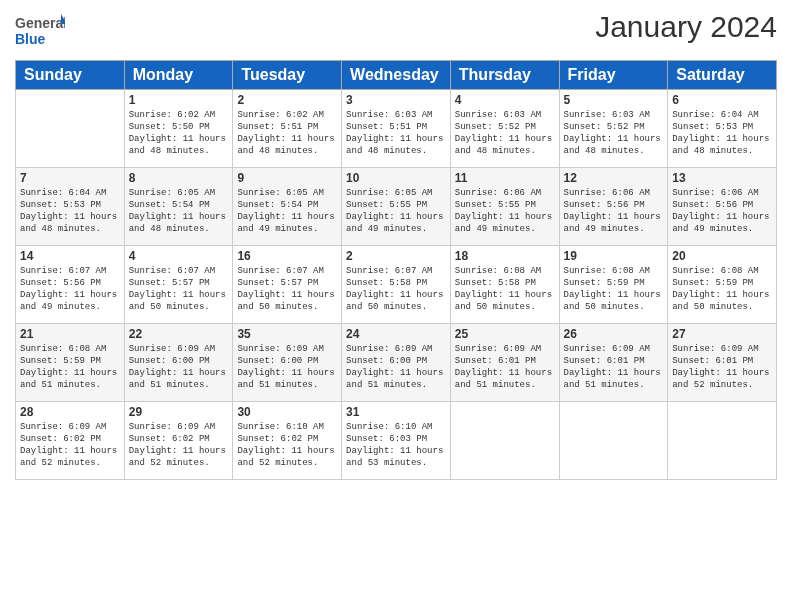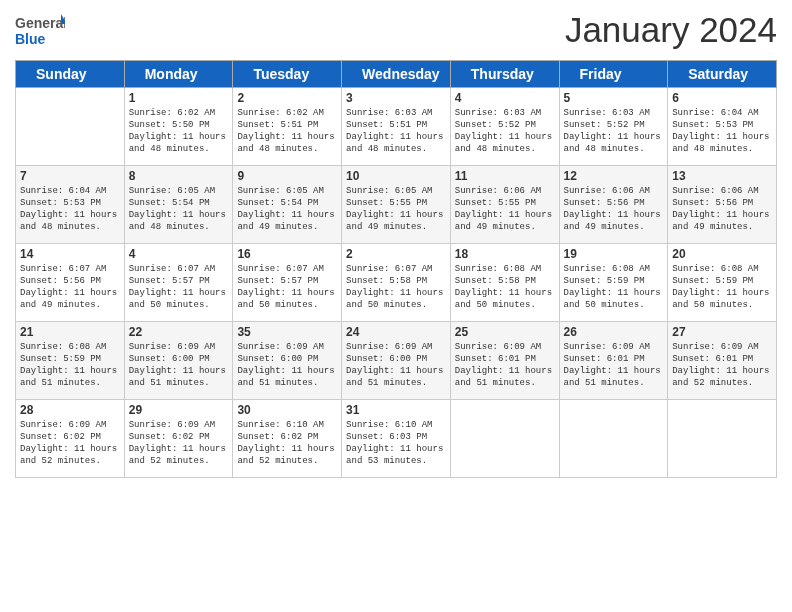--- a/index.html
+++ b/index.html
@@ -25,39 +25,39 @@
       display: flex;
       align-items: center;
       font-size: 18px;
       font-weight: bold;
       color: #1a1a8c;
     }
     .title-block {
       text-align: right;
     }
     .month-title {
-      font-size: 35px;
+      font-size: 30px;
       font-weight: normal;
       color: #333;
     }
     .subtitle {
       font-size: 15px;
       color: #555;
     }
     table {
       width: 100%;
       border-collapse: collapse;
       table-layout: fixed;
     }
     thead tr th {
       background-color: #1565c0;
       color: #fff;
-      font-size: 14px;
+      font-size: 16px;
       font-weight: bold;
-      padding: 5px 20px;
+      padding: 5px 8px;
       text-align: left;
       border: 1px solid #aaa;
     }
     tbody tr td {
       vertical-align: top;
       border: 1px solid #ccc;
       padding: 3px 4px;
       font-size: 9.5px;
       color: #333;
       height: 78px;

